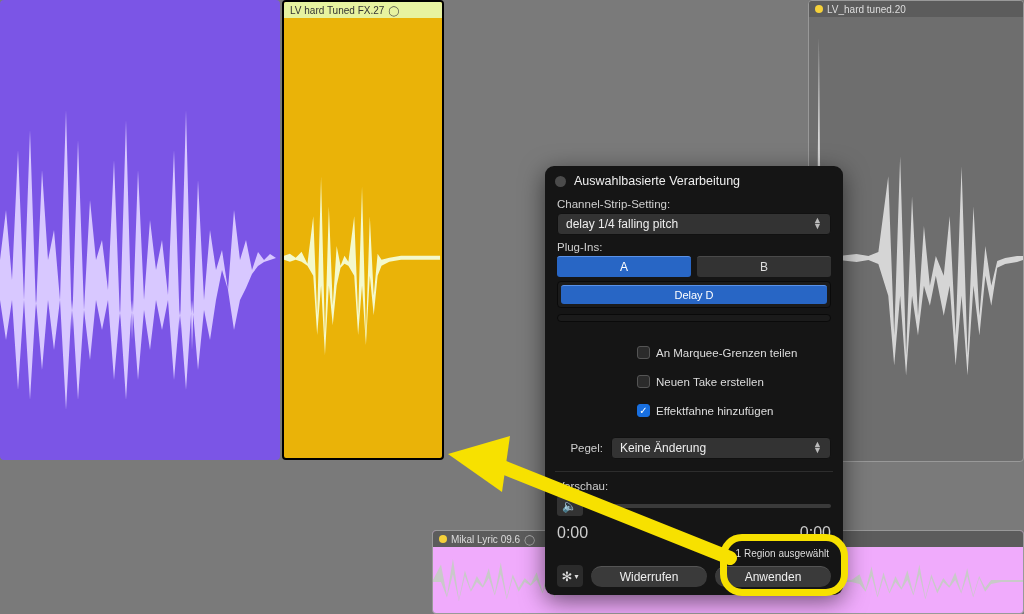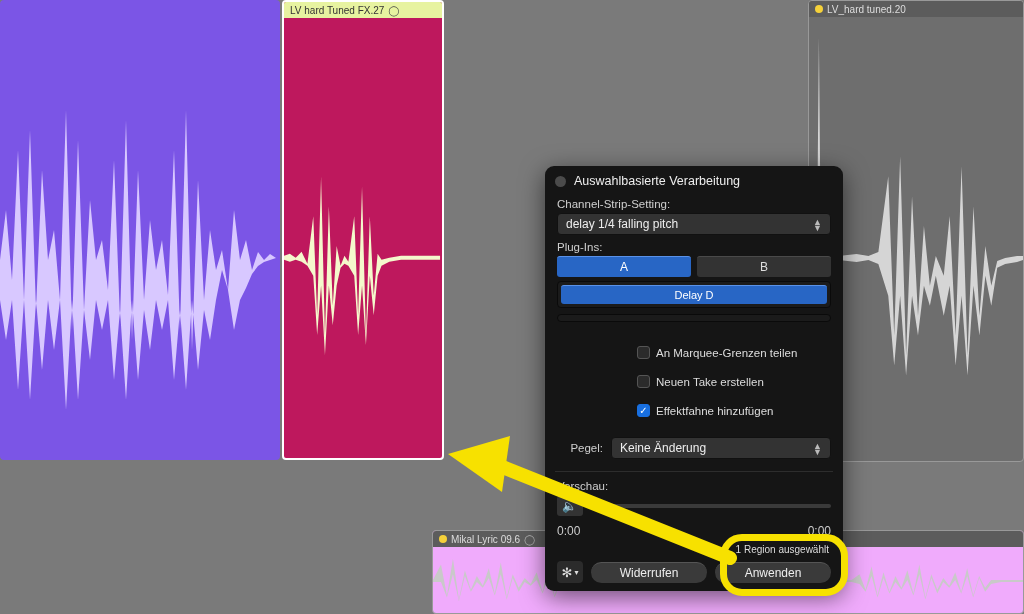--- a/index.html
+++ b/index.html
@@ -22,21 +22,21 @@
   .hdr-dot {
     width: 8px; height: 8px; border-radius: 50%; border: 1px solid rgba(0,0,0,.4);
   }
   .region-body {
     position: absolute; inset: 0; top: 0;
   }
 
   .region-purple { background:#7B55E6; }
   .region-purple .region-body svg path { fill:#d8c8ff; }
 
-  .region-olive { background:#be185d; border:2px solid #ffffff; }
+  .region-olive { background:#eab308; border:2px solid #000000; }
   .region-olive .region-header { background:#e7f3a0; color:#333; }
   .region-olive .region-body svg path { fill:#f4f9cc; }
 
   .region-gray { background:#6e6e6e; border:1px solid #999; }
   .region-gray .region-header { background:#5c5c5c; color:#ddd; }
   .region-gray .region-body svg path { fill:#d5d5d5; }
 
   .region-small { background:#f0abfc; border:1px solid #999; }
   .region-small .region-header { background:#5c5c5c; color:#ddd; }
   .region-small .hdr-dot{ background:#f5d13a; border:none; }
@@ -58,21 +58,21 @@
     display:flex; align-items:center; gap:8px;
     padding:8px 12px 6px 10px;
     font-size:12.5px; font-weight:500; color:#eee;
   }
   .close-dot{ width:11px;height:11px;border-radius:50%;background:#4b4b4b; }
   .panel-section{ padding:4px 12px 2px; }
   .lbl{ font-size:11.5px; color:#cfcfcf; margin-bottom:3px; }
   .select {
     background:#333; border:1px solid #111; border-radius:4px;
     padding:3px 8px; font-size:12px; color:#eee;
-    display:flex; justify-content:space-between; align-items:flex-end;
+    display:flex; justify-content:space-between; align-items:flex-start;
   }
   .updown{ font-size:9px; color:#bbb; line-height:6px; }
   .plugin-row{ display:flex; gap:6px; margin-top:3px; }
   .tab{
     flex:1; text-align:center; background:#333; color:#ddd;
     border-radius:3px; padding:3px 0; font-size:12px;
     border-top:1px solid #4a4a4a;
   }
   .tab.active{ background:#2866c5; color:#fff; border-top-color:#5a92e8; }
   .plugin-lists{ display:flex; gap:6px; margin-top:4px;flex-direction:column; }
@@ -92,21 +92,21 @@
   .pegel-row .lbl2{ font-size:11.5px; color:#cfcfcf; width:46px; text-align:right;}
   .pegel-row .select{ flex:1; }
   .divider{ height:1px;background:#2d2d2d;margin:4px 10px;}
   .preview{ padding:4px 12px 2px;}
   .preview-row{ display:flex; align-items:center; gap:8px; margin-top:4px;}
   .speaker{
     width:26px;height:20px;background:#333;border-radius:3px;
     display:flex;align-items:center;justify-content:center;color:#fff;font-size:12px;
   }
   .progress{ flex:1;height:4px;background:#3a3a3a;border-radius:2px;}
-  .time-row{ display:flex;justify-content:space-between;font-size:12px;color:#ccc;padding:6px 12px 0;}
+  .time-row{ display:flex;justify-content:space-between;font-size:16px;color:#ccc;padding:6px 12px 0;}
   .status{ text-align:right;font-size:10px;color:#ddd;padding:6px 14px 0;}
   .btn-row{ display:flex; gap:8px; align-items:center; padding:6px 12px 0;}
   .gear{ width:26px;height:22px;background:#2b2b2b;border-radius:4px;color:#ddd;display:flex;align-items:center;justify-content:center;font-size:13px;}
   .btn{
     flex:1; text-align:center; background:#3a3a3a; color:#eee;
     border-radius:12px; padding:3px 0; font-size:12px;
     border-top:1px solid #555;
   }
 
   

